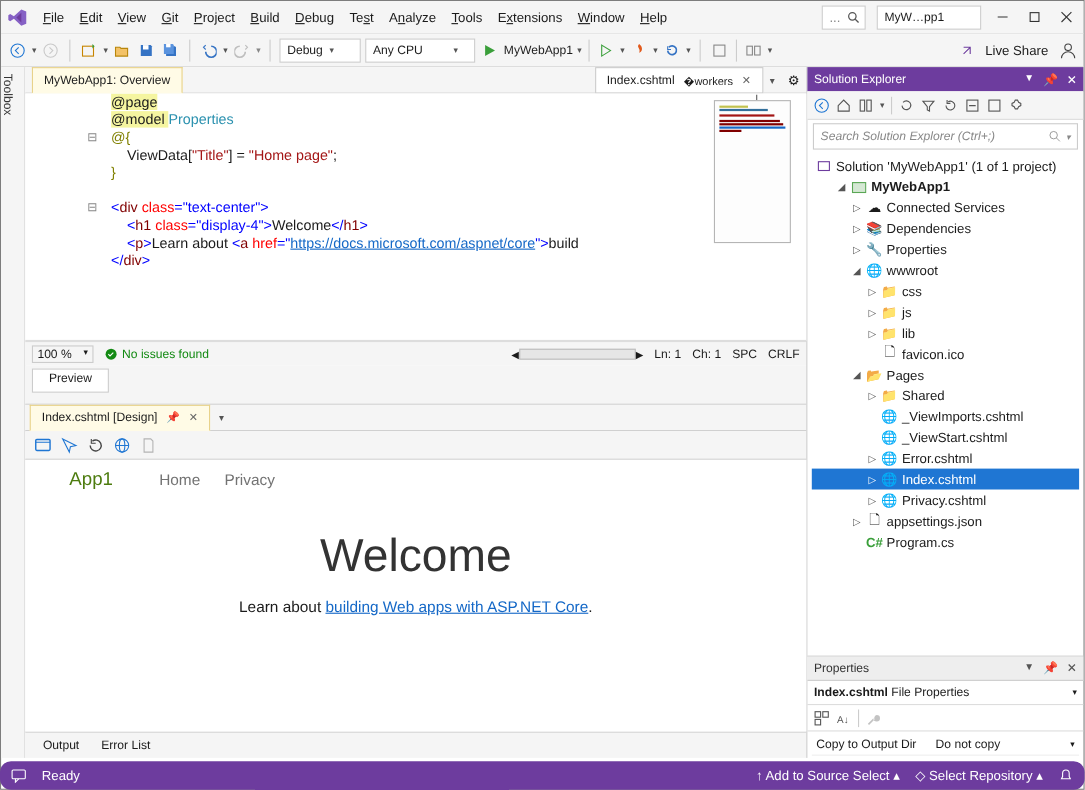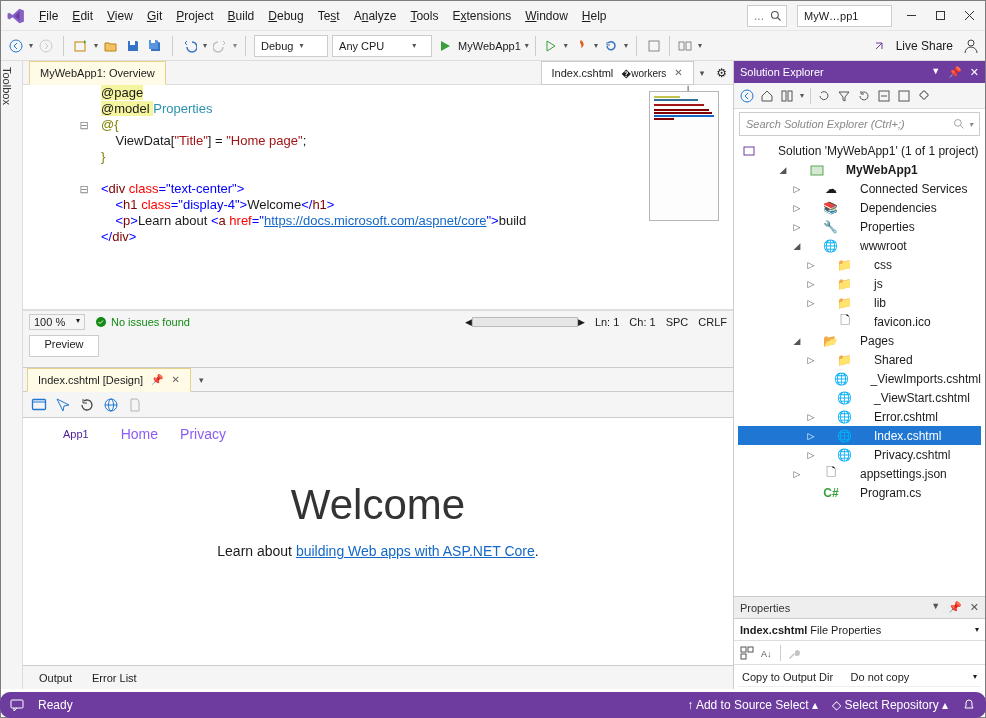--- a/index.html
+++ b/index.html
@@ -42,39 +42,39 @@
 .editor-status .noissues { color:#138a13; display:flex; align-items:center; gap:4px;}
 .editor-status .rspace{flex:1;}
 .previewbtn { height:22px; border:1px solid #ccc; background:#fff; padding:2px 12px; width:70px; text-align:center; font-size:11px;}
 .previewrow { background:#f5f5f5; padding:3px 6px 10px 6px; border-bottom:1px solid #ccc;}
 
 .designtabrow { height:24px; background:#f5f5f5; display:flex; align-items:center; padding-left:4px; border-bottom:1px solid #ccc;}
 .design-toolbar { height:26px; background:#f5f5f5; border-bottom:1px solid #ccc; display:flex; align-items:center; gap:8px; padding:0 8px;}
 .design-icon { width:16px; height:16px; }
 .browser { flex:1; background:#fff; position:relative; padding-top:28px;}
 .browser-nav { position:absolute; top:8px; left:40px; display:flex; gap:22px; font-size:14px; align-items:center; }
-.browser-nav .brand { font-size:11px; color:#4c1d95; margin-right:10px;}
-.browser-nav a { color:#8b5cf6; text-decoration:none;}
+.browser-nav .brand { font-size:17px; color:#4d7c0f; margin-right:20px;}
+.browser-nav a { color:#737373; text-decoration:none;}
 .hero { text-align:center; margin-top:35px;}
 .hero h1 { font-weight:300; font-size:42px; color:#333;}
 .hero p { margin-top:14px; font-size:14px;}
 .hero a { color:#1468c7; text-decoration:underline;}
 .footer { text-align:center; margin-top:60px; font-size:13px; color:#555;}
 .footer a { color:#1468c7;}
 .bottomtabs { height:24px; background:#f5f5f5; border-top:1px solid #ccc; display:flex; align-items:center; gap:4px; padding-left:8px;}
 .bottomtabs span { font-size:11px; padding:3px 8px;}
 
 .right { width:252px; display:flex; flex-direction:column; border-left:1px solid #ccc;}
 .panel-head { height:22px; background:#6d3c9e; color:#fff; display:flex; align-items:center; padding:0 6px; font-size:11px; justify-content:space-between;}
 .panel-head.gray{ background:#eeeeee; color:#333; border-bottom:1px solid #ccc;}
 .panel-tb { height:26px; background:#f5f5f5; border-bottom:1px solid #ddd; display:flex; align-items:center; gap:6px; padding:0 6px;}
 .panel-tb svg{width:14px;height:14px;}
 .se-search { height:24px; border:1px solid #ccc; margin:3px 5px; display:flex; align-items:center; padding:0 6px; color:#888; font-style:italic; font-size:11px; background:#fff;}
 .tree { padding:2px 4px; font-size:12px; overflow:auto;}
-.tree-row { display:flex; align-items:center; height:19px; padding-left:4px; gap:22px; white-space:nowrap;}
+.tree-row { display:flex; align-items:center; height:19px; padding-left:4px; gap:4px; white-space:nowrap;}
 .tree-row.sel{ background:#1f76d3; color:#fff;}
 .tw{display:inline-block;}.tw1{width:14px}.tw2{width:28px}.tw3{width:42px}
 .expander{width:10px;font-size:9px;color:#555;text-align:center;}
 .tree-row.sel .expander{color:#fff;}
 .ticon{width:14px;height:14px;display:inline-flex;align-items:center;justify-content:center;}
 .fld{color:#dcb67a;} .fldopen{color:#dcb67a;}
 .bold{font-weight:600;}
 .props { border-top:1px solid #ccc; }
 .props-body { padding:2px 4px; font-size:11px;}
 .props-row{display:flex;height:20px;align-items:center;border-bottom:1px solid #eee;}

